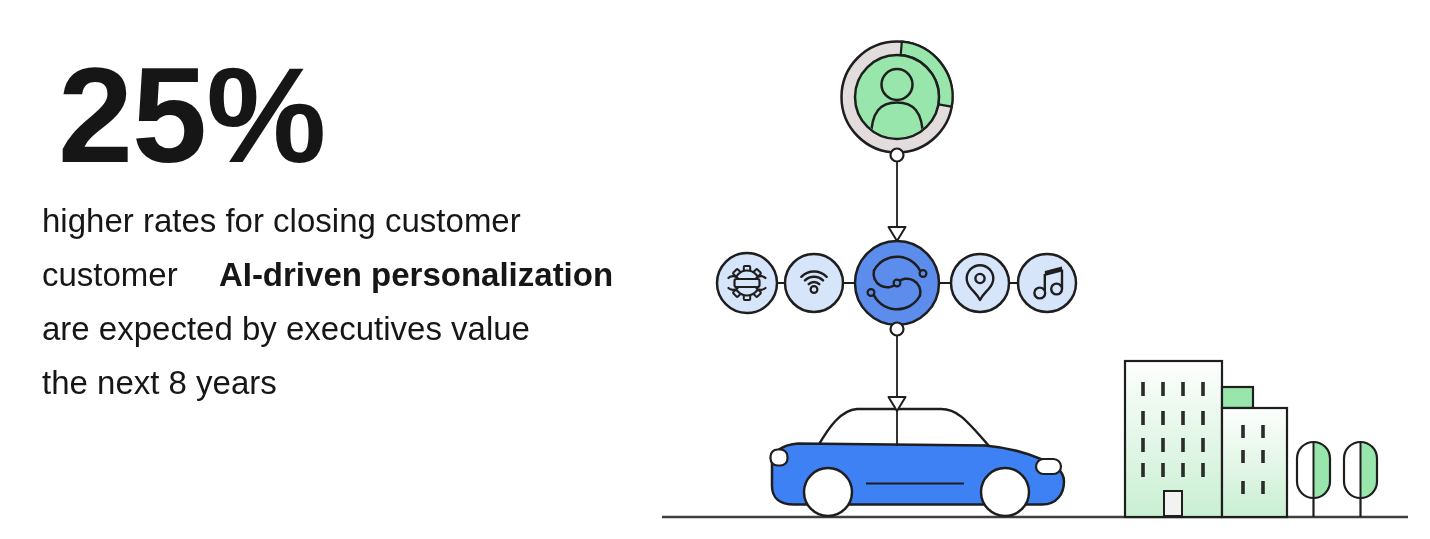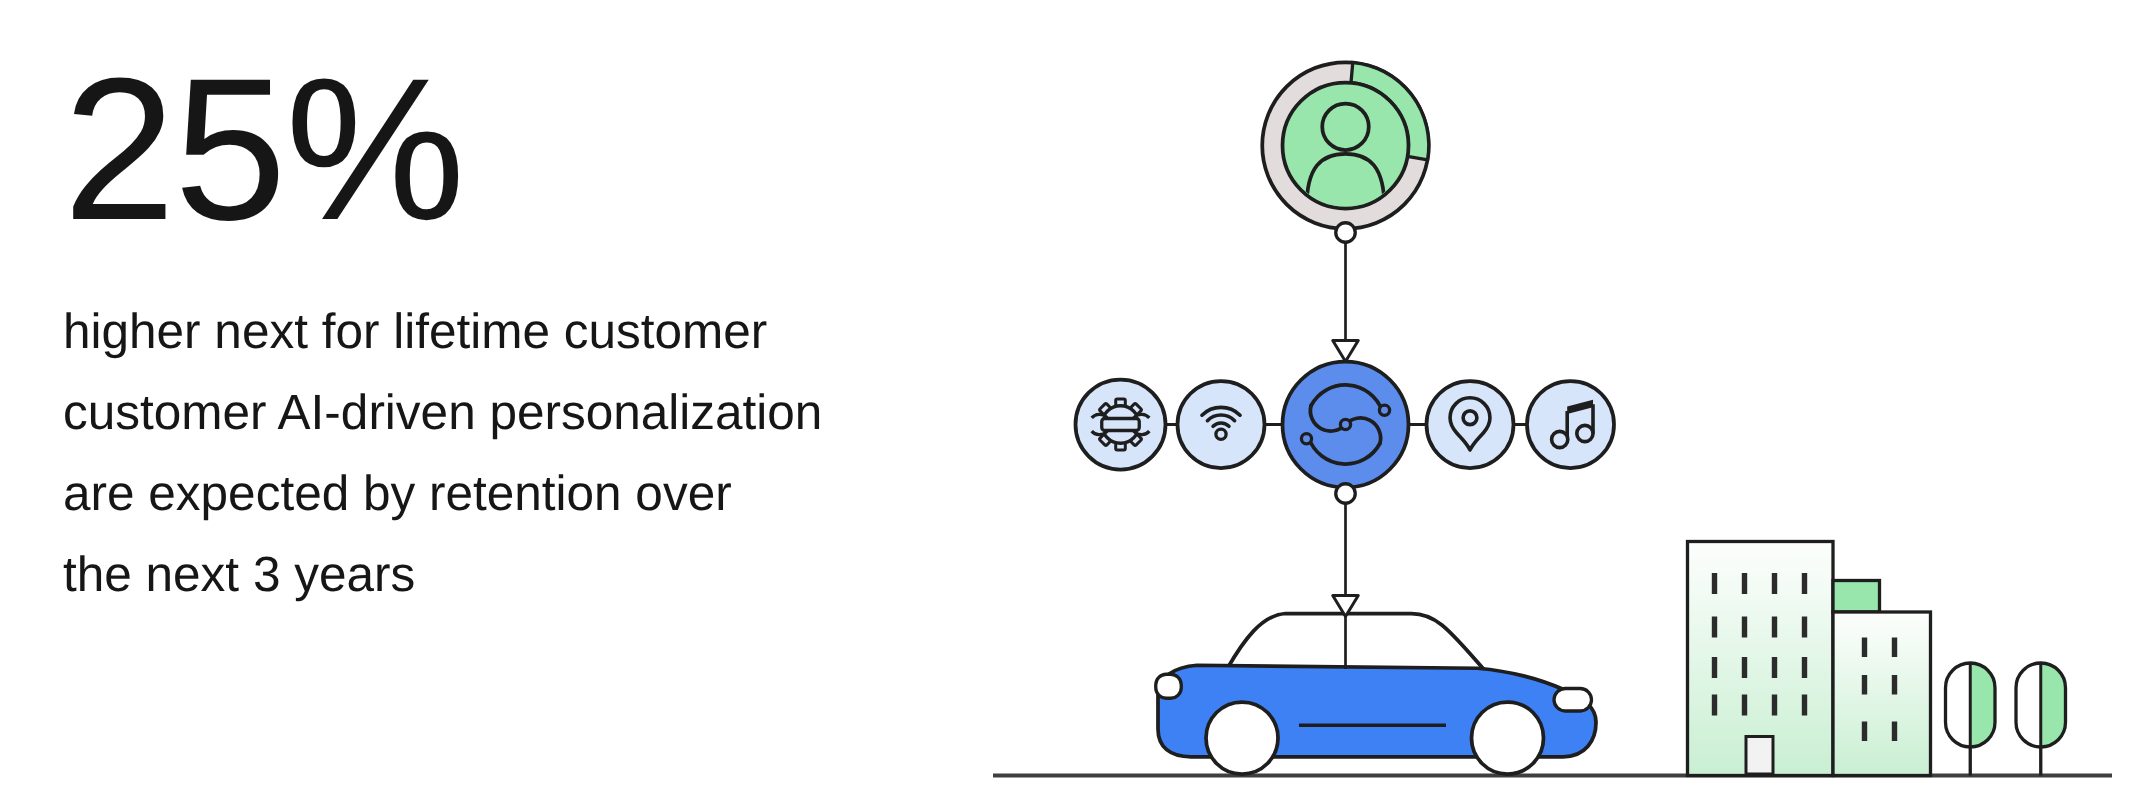--- a/index.html
+++ b/index.html
@@ -4,41 +4,41 @@
 <style>
   html,body{margin:0;padding:0;}
   body{
     width:1430px;height:539px;position:relative;overflow:hidden;
     background:#ffffff;
     font-family:"Liberation Sans","DejaVu Sans",sans-serif;
     color:var(--text,#161616);
   }
   .stat-block{position:absolute;left:42px;top:32px;width:580px;}
   .stat-value{
-    font-size:135px;line-height:1.0;font-weight:400;margin:0;
+    font-size:135px;line-height:1.0;font-weight:700;margin:16px;
     letter-spacing:-1px;color:var(--text,#161616);
   }
   .stat-desc{
     position:absolute;left:0;top:162px;width:580px;
     font-size:33px;line-height:54px;font-weight:400;color:var(--text,#161616);
   }
-  .stat-desc b{font-weight:400;}
+  .stat-desc b{font-weight:700;margin-left:32px;}
   .illustration{position:absolute;left:660px;top:0;width:770px;height:539px;}
   svg .ol{stroke:var(--outline,#1e1e1e);}
 </style>
 </head>
 <body>
 
 <div class="stat-block">
   <h1 class="stat-value">25%</h1>
   <div class="stat-desc">
-    <div>higher next for lifetime customer</div>
+    <div>higher rates for closing customer</div>
     <div><span>customer </span><b>AI-driven personalization</b></div>
-    <div>are expected by retention over</div>
-    <div>the next 3 years</div>
+    <div>are expected by executives value</div>
+    <div>the next 8 years</div>
   </div>
 </div>
 
 <svg class="illustration" viewBox="660 0 770 539" width="770" height="539" xmlns="http://www.w3.org/2000/svg">
   <defs>
     <linearGradient id="bldg" x1="0" y1="0" x2="0" y2="1">
       <stop offset="0" stop-color="#fdfefd"></stop>
       <stop offset="1" stop-color="#c9efd2"></stop>
     </linearGradient>
     <clipPath id="avatarClip">

